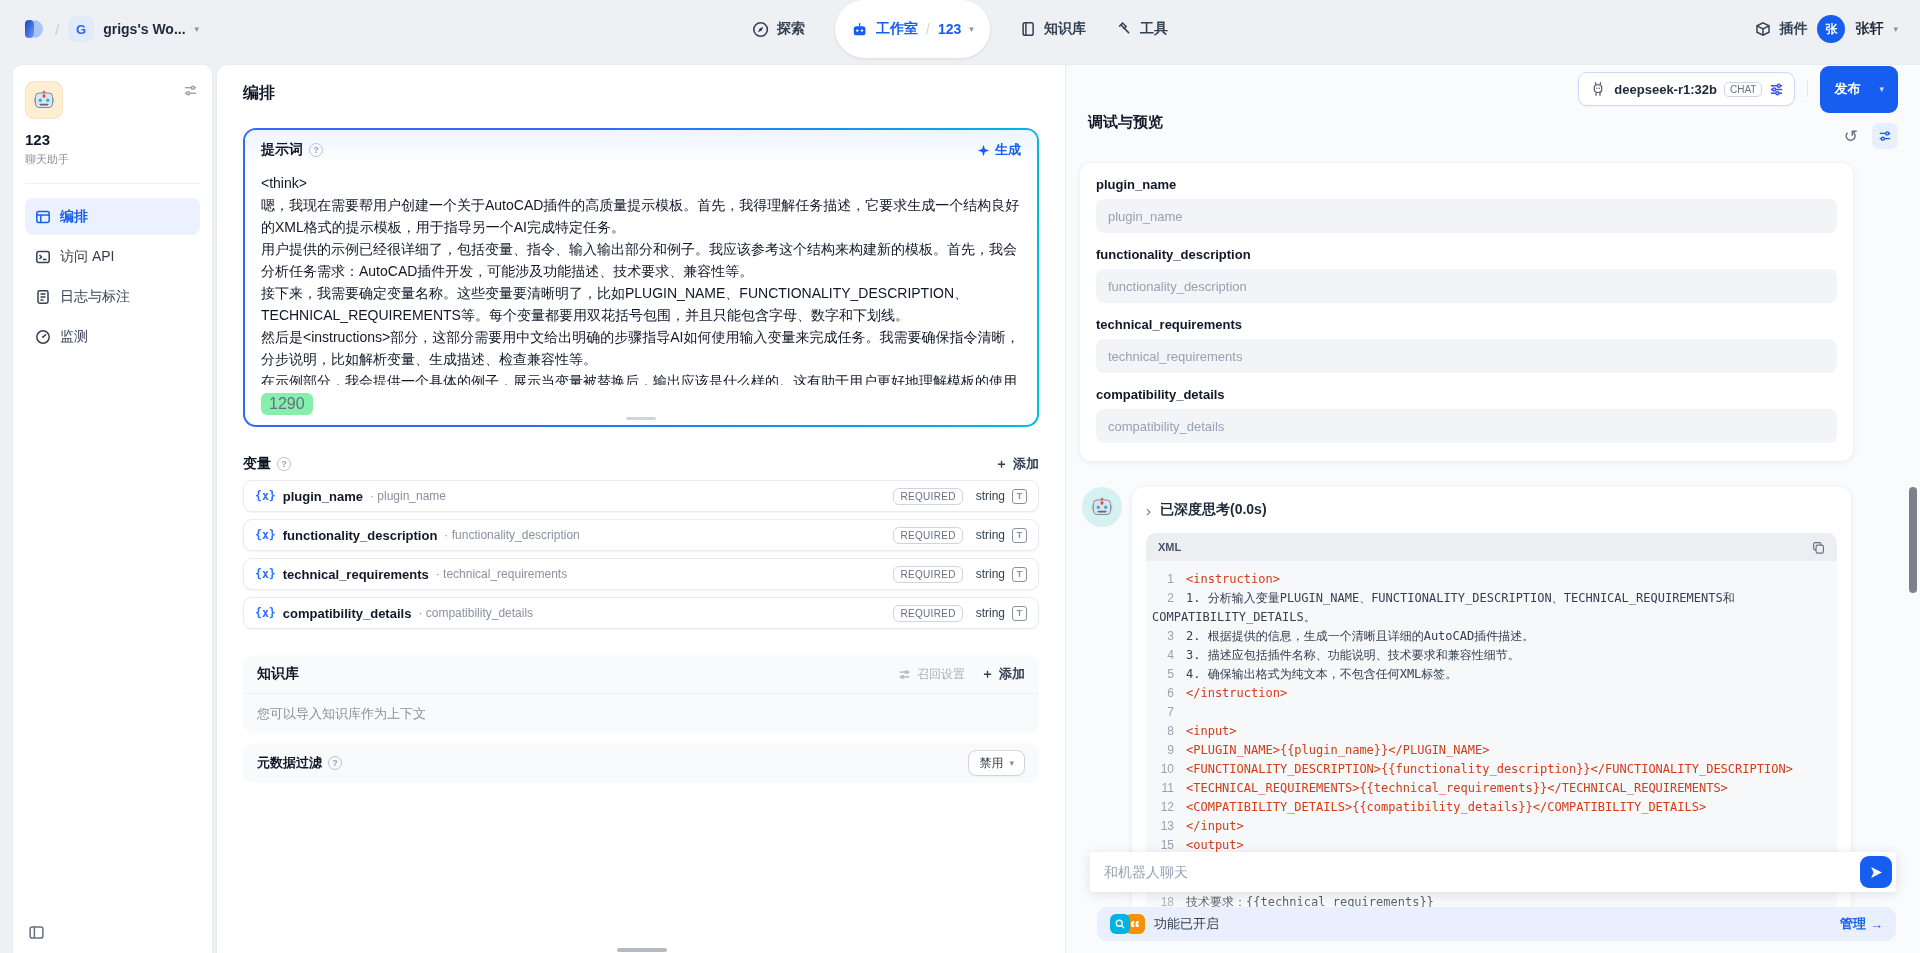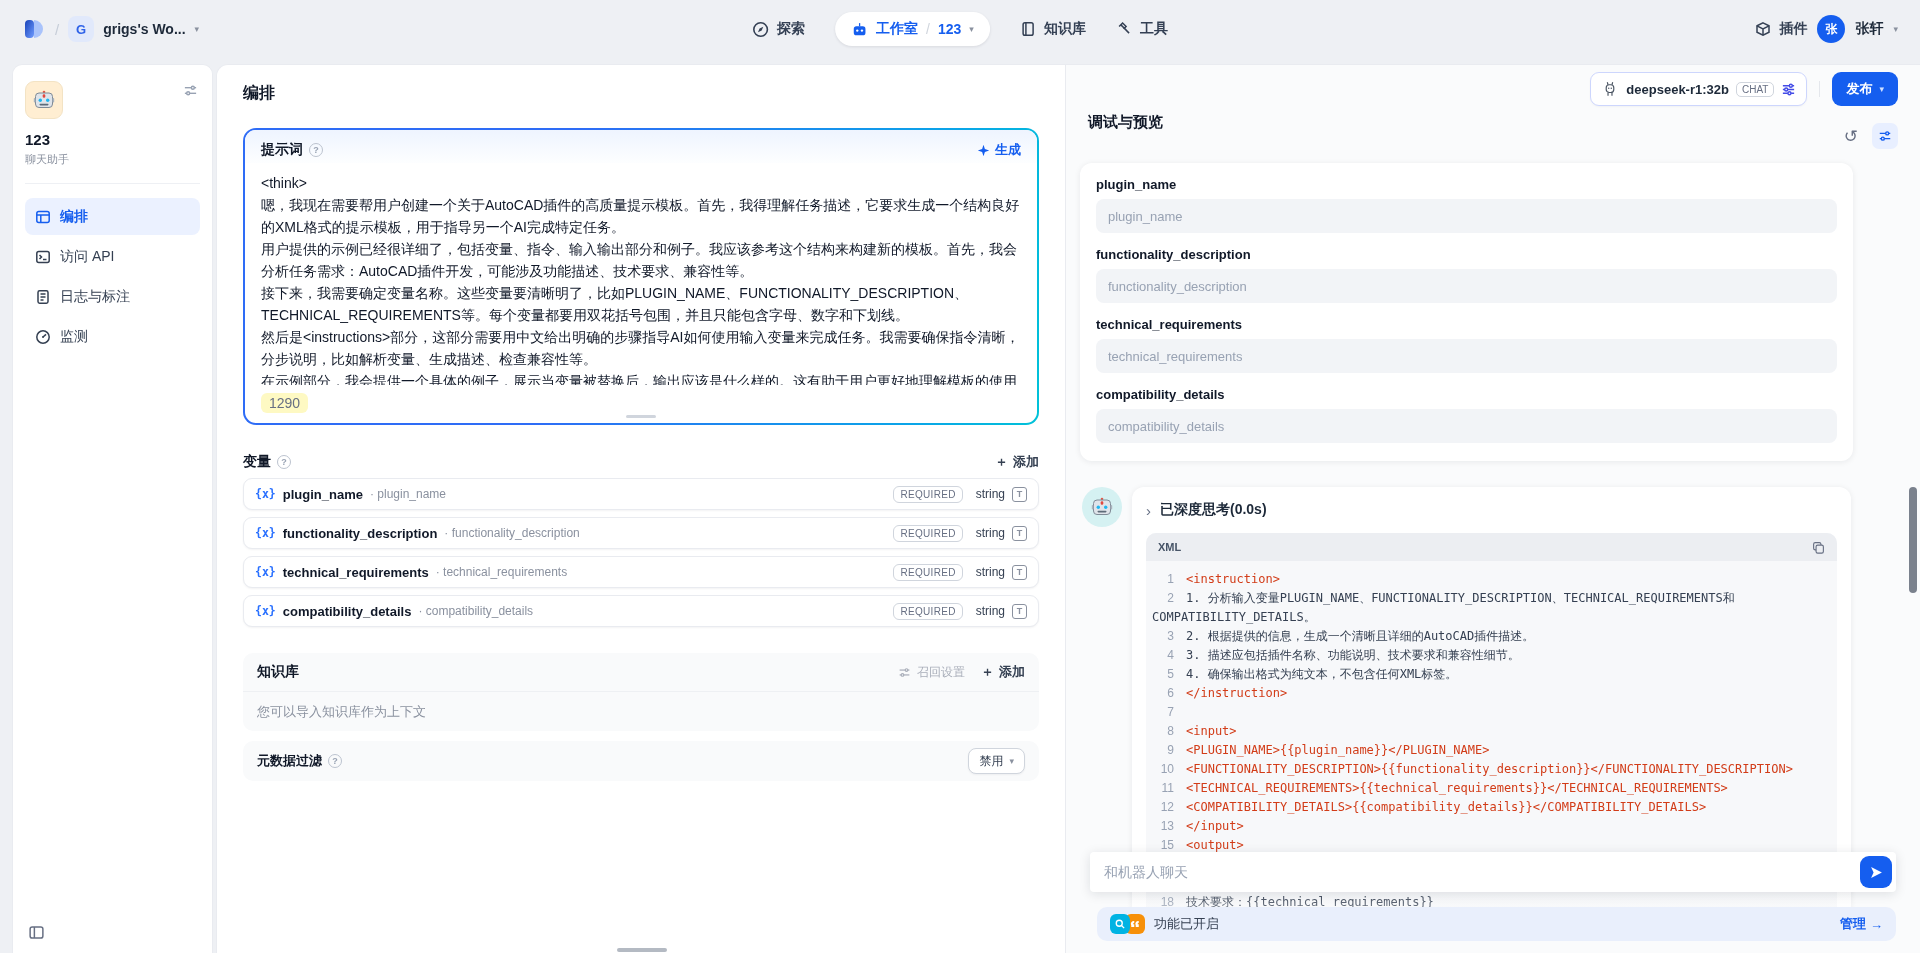--- a/index.html
+++ b/index.html
@@ -6,21 +6,21 @@
 body{width:1920px;height:953px;background:#eef0f4;overflow:hidden;position:relative;font-size:14px;color:#101828}
 svg{display:block}
 .caret{font-size:9px;color:#8a919f}
 .help{width:14px;height:14px;border:1.2px solid #bcc3cf;border-radius:50%;color:#98a2b3;font-size:9px;font-weight:700;display:inline-flex;align-items:center;justify-content:center;margin-left:6px;flex:none}
 
 .topbar{position:absolute;left:0;top:0;right:0;height:58px;display:flex;align-items:center;padding:0 22px}
 .tb-left{display:flex;align-items:center;gap:9px}
 .sep{color:#c6cdd8;font-size:15px}
 .ws-chip{width:26px;height:26px;border-radius:8px;background:#e1e9fb;color:#2e62e8;font-weight:700;font-size:13px;display:flex;align-items:center;justify-content:center}
 .ws-name{font-weight:600;color:#1d2939;font-size:14px}
-.tb-center{position:absolute;left:50%;top:0;height:58px;transform:translateX(-50%);display:flex;align-items:center;gap:30px}
+.tb-center{position:absolute;left:50%;top:0;height:58px;transform:translateX(-50%);display:flex;gap:30px}
 .nav-item{display:flex;gap:8px;align-items:center;color:#344054;font-weight:600;font-size:14px}
 .studio-pill{display:flex;align-items:center;gap:8px;background:#fff;border-radius:999px;padding:8px 16px;box-shadow:0 1px 3px rgba(16,24,40,.1);color:#155eef;font-weight:700;font-size:14px}
 .studio-pill .slash{color:#d0d5dd;font-weight:400}
 .tb-right{margin-left:auto;display:flex;align-items:center;gap:10px}
 .avatar{width:28px;height:28px;border-radius:50%;background:#155eef;color:#fff;display:flex;align-items:center;justify-content:center;font-size:12px;font-weight:700}
 .user-name{font-weight:600;color:#1d2939}
 
 .sidebar{position:absolute;left:12px;top:64px;bottom:0;width:201px;background:#fff;border:1px solid #e9ebf0;border-bottom:none;border-radius:10px 10px 0 0;padding:16px 12px}
 .app-icon{width:38px;height:38px;border-radius:9px;background:#ffeed2;border:1px solid #f3e3c4;display:flex;align-items:center;justify-content:center}
 .sb-gear{position:absolute;right:14px;top:18px;color:#98a2b3}
@@ -34,21 +34,21 @@
 .main{position:absolute;left:216px;top:64px;right:0;bottom:0;background:#fff;border:1px solid #e9ebf0;border-right:none;border-bottom:none;border-radius:12px 0 0 0;display:flex;overflow:hidden}
 .col-left{width:849px;border-right:1px solid #e9ebf0;padding:18px 26px 0;flex:none}
 .page-title{font-size:16px;font-weight:700;color:#101828}
 .prompt-wrap{margin-top:24px;border-radius:13px;padding:2px;background:linear-gradient(99deg,#2e6cf6 40%,#0aa5e8 85%,#00c2d8 100%)}
 .prompt-card{background:#fff;border-radius:11px;overflow:hidden}
 .pc-head{display:flex;align-items:center;padding:11px 16px 4px;background:linear-gradient(180deg,#eef4ff,#fdfeff)}
 .pc-title{font-weight:700;font-size:14px}
 .gen-btn{margin-left:auto;color:#155eef;font-weight:600;font-size:13px;display:flex;align-items:center;gap:5px}
 .pc-body{padding:9px 16px 0;height:222px;overflow:hidden;font-size:14px;line-height:22px;color:#101828;white-space:pre-wrap}
 .pc-foot{display:flex;align-items:center;padding:8px 16px 10px;position:relative}
-.count{background:#fef9c3;color:#676f83;font-size:14px;border-radius:6px;padding:2px 8px}
+.count{background:#86efac;color:#676f83;font-size:16px;border-radius:6px;padding:2px 8px}
 .grip{position:absolute;left:50%;bottom:5px;transform:translateX(-50%);width:30px;height:3px;border-radius:2px;background:#d0d5dd}
 .sec-head{display:flex;align-items:center;margin-top:28px}
 .sec-title{font-weight:700;font-size:14px}
 .add-btn{margin-left:auto;display:flex;gap:5px;align-items:center;font-size:13px;font-weight:600;color:#354052}
 .var-row{height:32px;margin-top:7px;background:#fff;border:1px solid #e9ebf0;box-shadow:0 1px 2px rgba(16,24,40,.05);border-radius:9px;display:flex;align-items:center;padding:0 11px;gap:7px}
 .vx{color:#2970ff;font-family:"DejaVu Sans Mono",monospace;font-size:11.5px;font-weight:700}
 .var-name{font-size:13px;font-weight:600;color:#101828}
 .var-key{font-size:12px;color:#8a919f}
 .req{margin-left:auto;border:1px solid #d0d5dd;border-radius:6px;font-size:10px;color:#676f83;padding:2px 6px;letter-spacing:.3px}
 .var-type{font-size:12px;color:#354052;margin-left:6px}
@@ -61,21 +61,21 @@
 .meta-card{margin-top:10px;background:#f9fafb;border-radius:10px;height:40px;display:flex;align-items:center;padding:0 14px}
 .meta-title{font-weight:700;font-size:13px}
 .disable-btn{margin-left:auto;background:#fff;border:1px solid #d0d5dd;border-radius:8px;height:26px;padding:0 10px;display:flex;align-items:center;gap:6px;font-size:12px;color:#354052;box-shadow:0 1px 2px rgba(16,24,40,.05)}
 
 .col-right{flex:1;background:#fafbfc;position:relative;overflow:hidden}
 .cr-top{height:48px;display:flex;align-items:center;justify-content:flex-end;gap:12px;padding:0 22px}
 .model-pill{display:flex;align-items:center;gap:7px;height:34px;border:1px solid #cdd6fd;background:#fff;border-radius:9px;padding:0 10px;box-shadow:0 1px 2px rgba(16,24,40,.04)}
 .model-name{font-size:13px;font-weight:600;color:#1d2939}
 .chat-badge{border:1px solid #d0d5dd;border-radius:5px;font-size:10px;color:#676f83;padding:1px 5px}
 .vdiv{width:1px;height:16px;background:#e4e7ec}
-.publish-btn{height:34px;background:#155eef;color:#fff;border-radius:9px;display:flex;align-items:center;gap:7px;padding:0 14px;font-size:13px;font-weight:600}
+.publish-btn{height:47px;background:#155eef;color:#fff;border-radius:9px;display:flex;align-items:center;gap:19px;padding:0 14px;font-size:13px;font-weight:600}
 .publish-btn .caret{color:#cfe0ff}
 .cr-head{height:46px;display:flex;padding:0 22px}
 .panel-title{font-size:15px;font-weight:700}
 .cr-tools{margin-left:auto;display:flex;align-items:center;gap:14px}
 .tool-reset{color:#676f83;font-size:17px;line-height:1}
 .tool-sliders{width:26px;height:26px;border-radius:7px;background:#e8efff;color:#155eef;display:flex;align-items:center;justify-content:center}
 .form-card{margin:4px 14px 0;width:773px;background:#fff;border-radius:12px;box-shadow:0 1px 6px rgba(16,24,40,.08);padding:14px 16px 4px}
 .f-label{font-size:13px;font-weight:700;color:#101828}
 .f-input{margin:7px 0 14px;width:100%;height:34px;background:#f2f4f7;border:none;border-radius:8px;padding:0 12px;font-size:13px;color:#101828;outline:none}
 .f-input::placeholder{color:#98a2b3}

